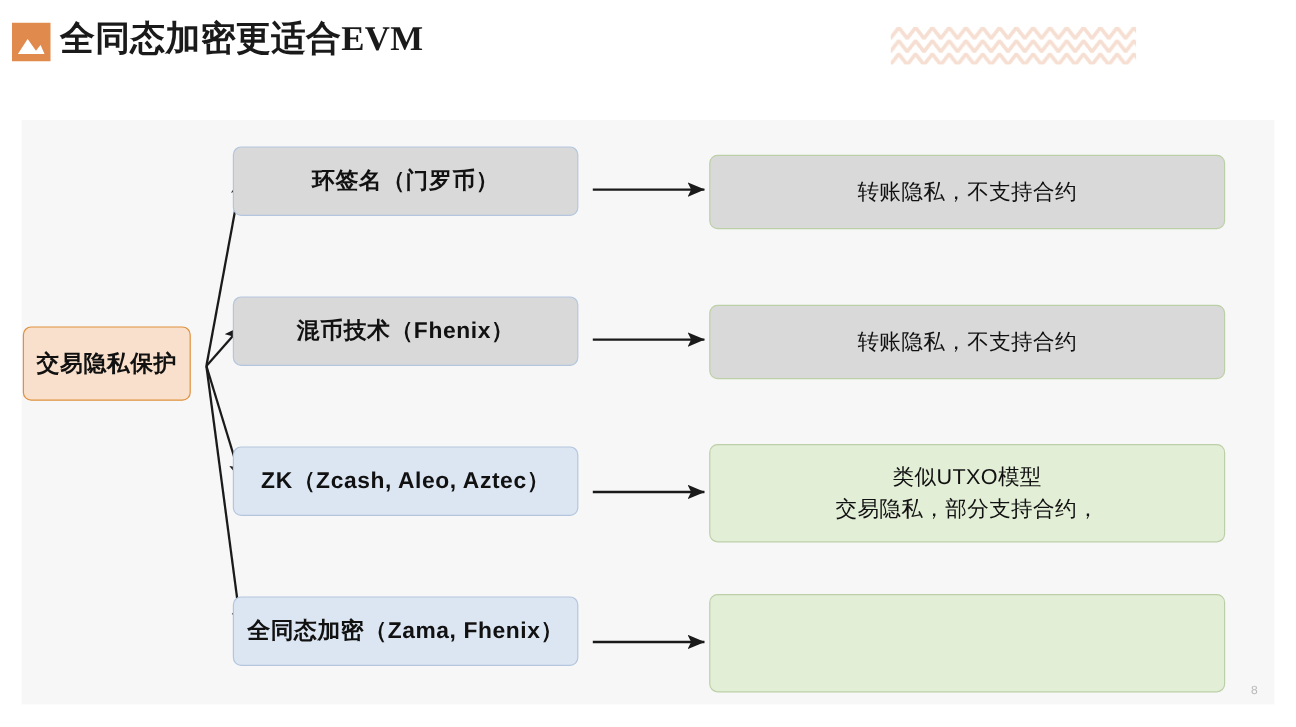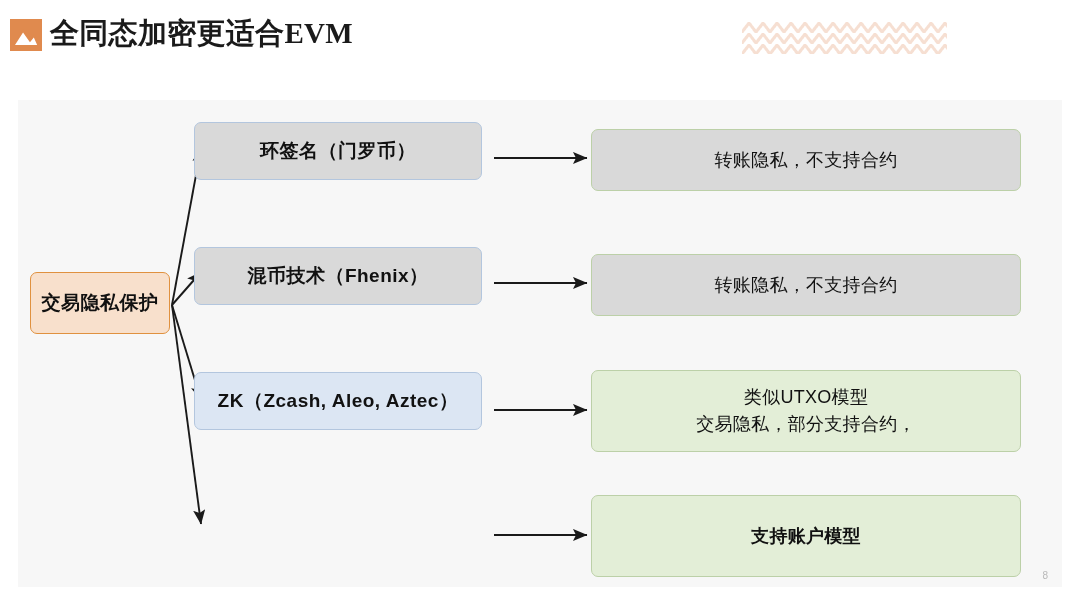--- a/index.html
+++ b/index.html
@@ -79,21 +79,21 @@
     box-sizing: border-box;
     display: flex;
     align-items: center;
     justify-content: center;
     text-align: center;
     border-radius: 7px;
     color: #111111;
   }
 
   .node-root {
-    left: 12px;
+    left: 1px;
     top: 172px;
     width: 140px;
     height: 62px;
     background: #f8e0cc;
     border: 1.6px solid #e0913f;
     font-size: 19px;
     font-weight: bold;
     letter-spacing: 0.5px;
   }
 
@@ -204,38 +204,38 @@
       <line x1="476" y1="310" x2="569" y2="310"></line>
       <line x1="476" y1="435" x2="569" y2="435"></line>
     </g>
   </svg>
 
   <div class="node node-root">交易隐私保护</div>
 
   <div class="node node-mid grey m1">环签名（门罗币）</div>
   <div class="node node-mid grey m2">混币技术（Fhenix）</div>
   <div class="node node-mid blue m3">ZK（Zcash, Aleo, Aztec）</div>
+  <div class="node node-mid blue m4">全同态加密（Zama, Fhenix）</div>
 
   <div class="node node-out grey o1">
     <div class="txt">
         <div><span>转账隐私，不支持合约</span></div>
       </div>
   </div>
   <div class="node node-out grey o2">
     <div class="txt">
         <div><span>转账隐私，不支持合约</span></div>
       </div>
   </div>
   <div class="node node-out green o3">
     <div class="txt">
         <div><span>类似UTXO模型</span></div>
         <div><span>交易隐私，部分支持合约，</span></div>
       </div>
   </div>
   <div class="node node-out green o4">
     <div class="txt">
-        <div><span class="b">支持账户模型</span></div>
       </div>
   </div>
 
   <div class="page-number">8</div>
 
 </div>
 
 </body></html>

